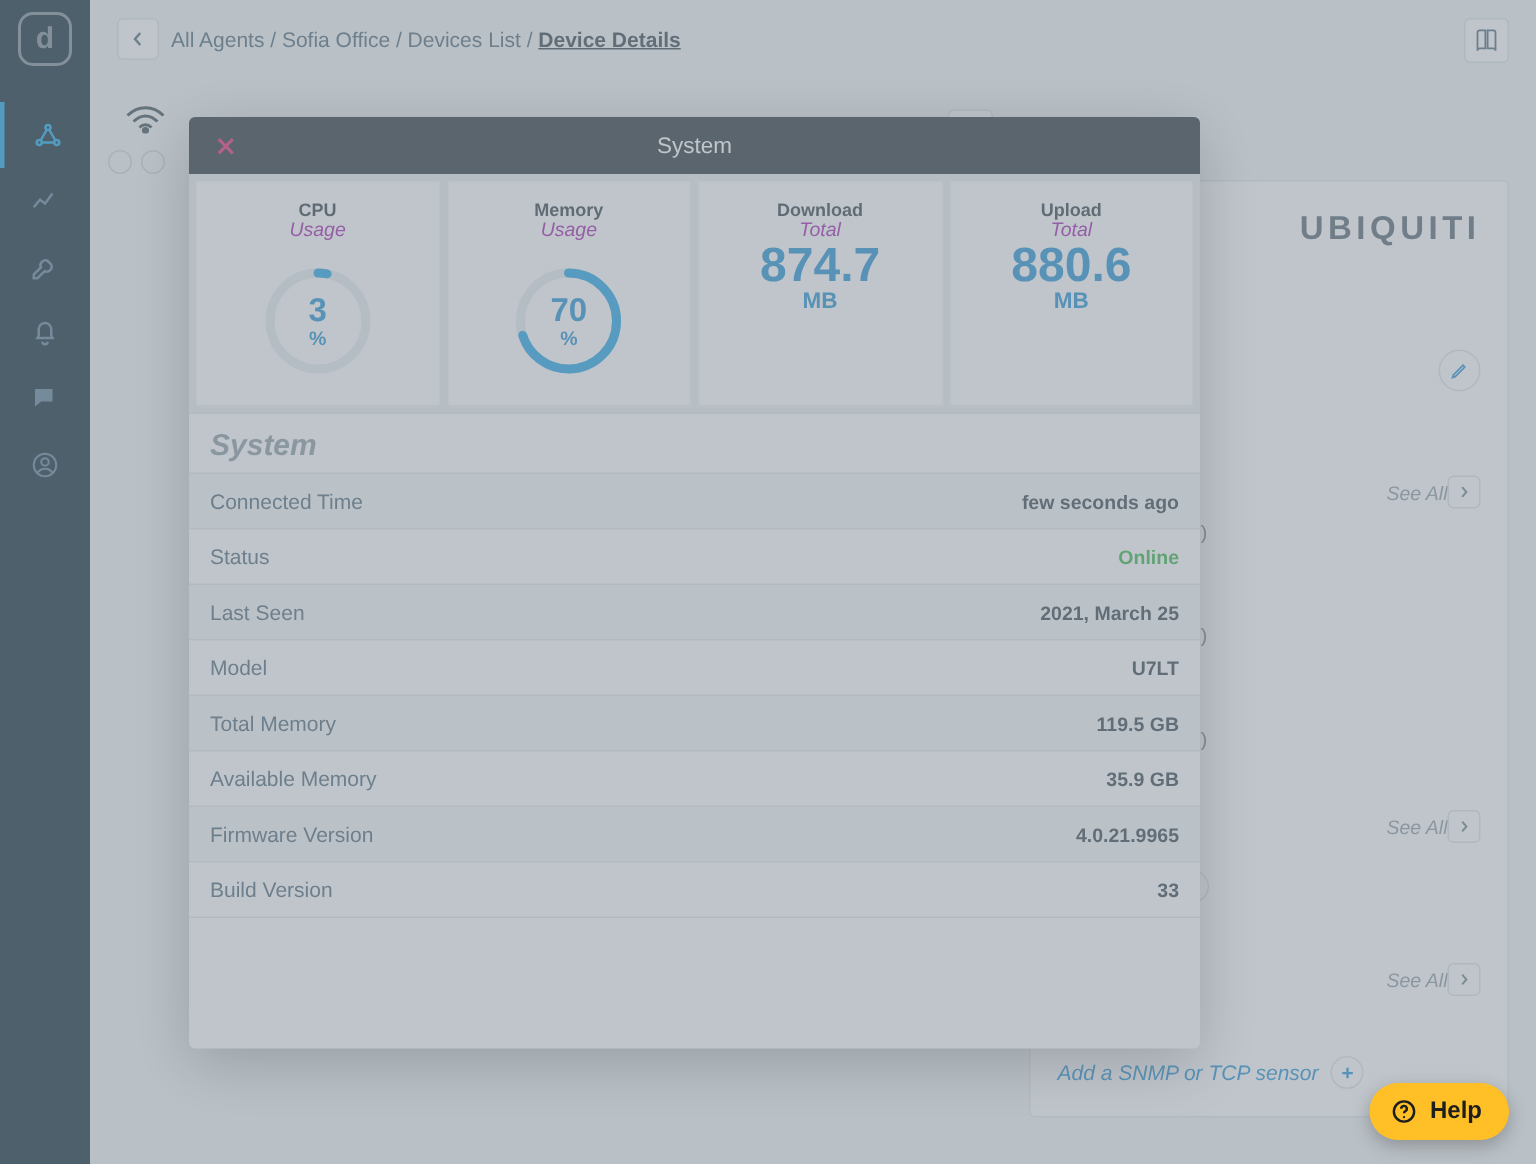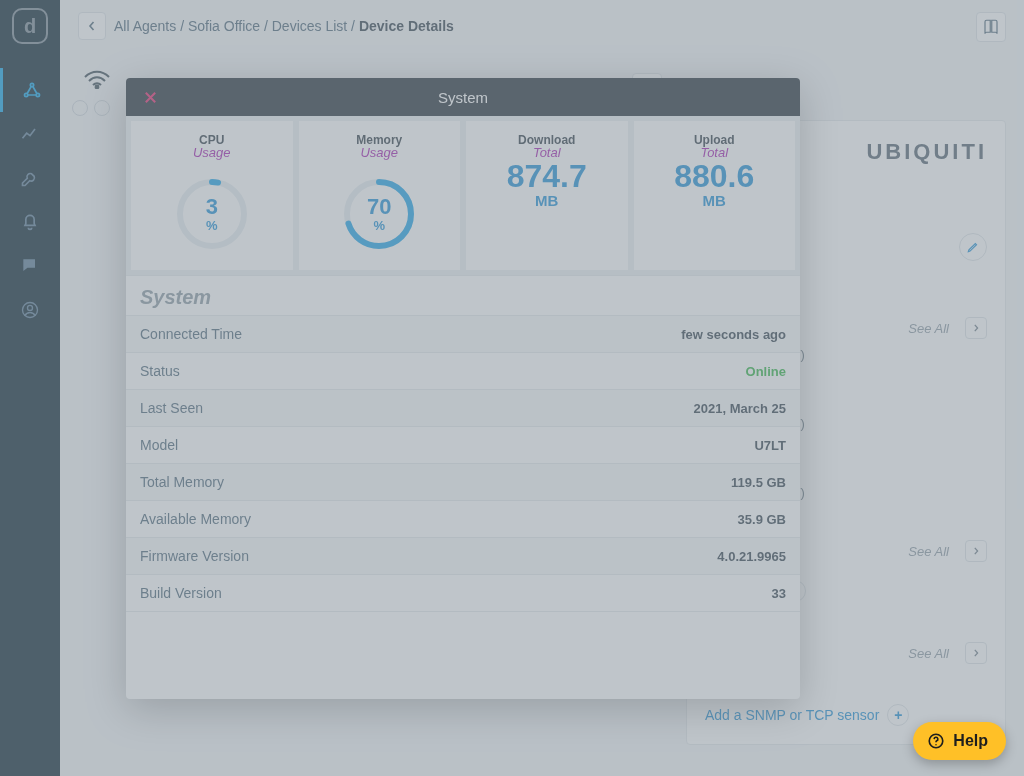--- a/index.html
+++ b/index.html
@@ -73,21 +73,21 @@
       height: 28px;
       border: 1px solid #dee3e7;
       border-radius: 4px;
       background: #fff;
       display: flex;
       align-items: center;
       justify-content: center;
     }
     .back-chip svg { width: 10px; height: 10px; }
     .crumbs { font-size: 14px; }
-    .crumbs b { font-weight: 600; color: #2f3e4a; }
+    .crumbs b { font-weight: 600; color: #2f3e4a; text-decoration: underline; }
     .guide-btn {
       position: absolute;
       right: 18px;
       top: 12px;
       width: 30px; height: 30px;
       border: 1px solid #dee3e7;
       border-radius: 4px;
       background: #fff;
       display: flex; align-items: center; justify-content: center;
       color: #4a6577;
@@ -125,28 +125,28 @@
     .brand-big {
       text-align: right; font-size: 22px; letter-spacing: 3px; font-weight: 700; color: #52636f;
     }
     .model-line { color:#4a6577; font-size:14px; margin-top: 20px; }
     .model-line b { color:#2b3640; }
     .sec-title { color:#3a4b55; font-size:15px; margin-top: 32px; display:flex; align-items:center; gap:8px;}
     .sec-title .editc {
       width:28px; height:28px; border:1px solid #dee3e7; border-radius:50%; display:flex; align-items:center; justify-content:center; color:#1c8fd6; margin-left:auto;
     }
     .sec-title .editc svg { width:14px; height:14px; }
-    .sa-row { display:flex; justify-content:flex-end; align-items:center; gap:16px; color:#8b99a3; font-size:13px; margin-top: 56px; font-style: italic;}
+    .sa-row { display:flex; justify-content:flex-end; align-items:center; gap:0; color:#8b99a3; font-size:13px; margin-top: 56px; font-style: italic;}
     .sa-row .chev { width:22px; height:22px; border:1px solid #dee3e7; border-radius:4px; display:flex; align-items:center; justify-content:center;}
     .sa-row .chev svg { width:8px; height:8px; }
     .hist-item { display:flex; align-items:center; gap:8px; color:#4a6577; font-size:13px; margin-top: 8px;}
     .hist-item .dot { width:8px; height:8px; border-radius:50%; }
     .hist-item .wn { color:#b52828; font-weight:600; }
     .hist-item .ts { color:#6c7c87; }
-    .link1 { color:#1c8fd6; font-size: 14px; margin-top: 18px; display:flex; align-items:center; gap:8px;}
+    .link1 { color:#1c8fd6; font-style: italic; font-size: 14px; margin-top: 18px; display:flex; align-items:center; gap:8px;}
     .plus { width:22px; height:22px; border:1px solid #dee3e7; border-radius:50%; display:flex; align-items:center; justify-content:center; color:#1c8fd6; font-weight:700;}
 
     
     .overlay {
       position:absolute; inset:0; background: rgba(138,150,159,0.55); z-index: 5;
     }
     .modal {
       position:absolute;
       left: 126px;
       top: 78px;

